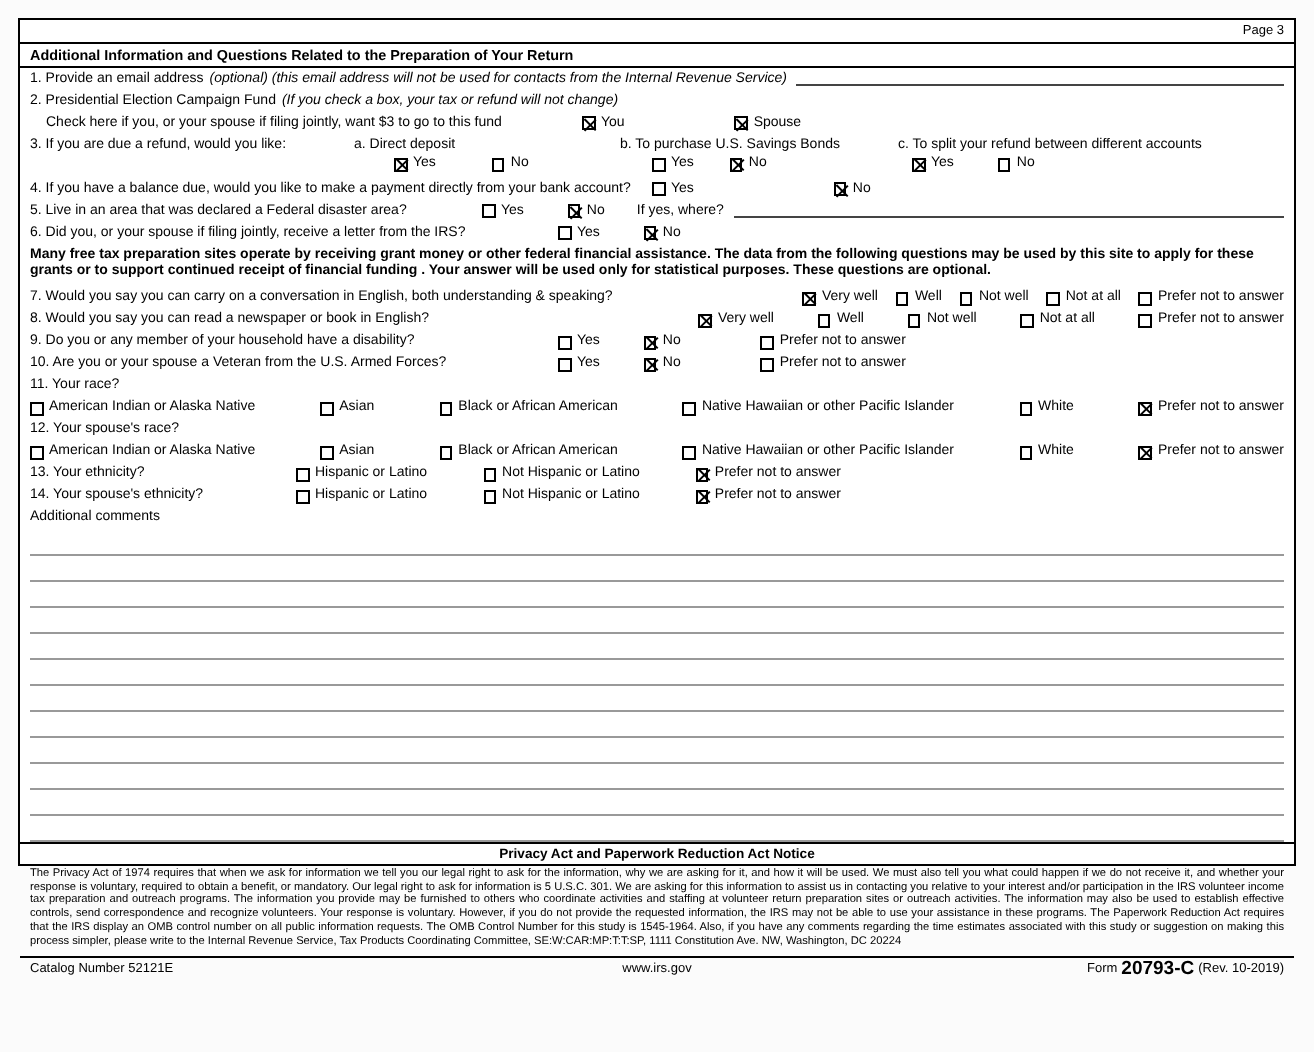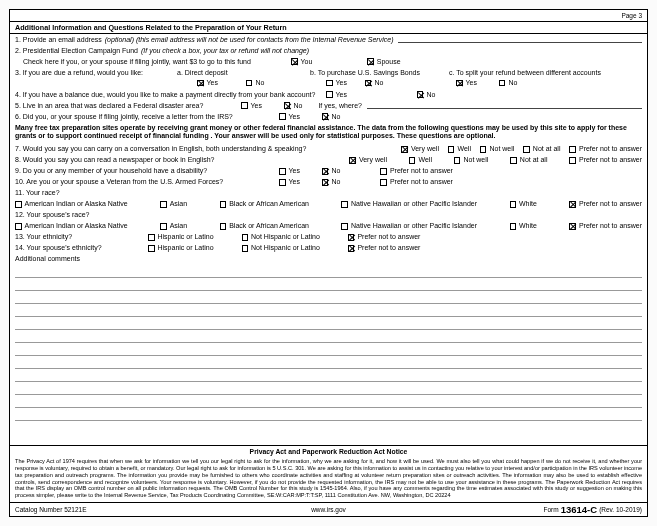--- a/index.html
+++ b/index.html
@@ -1,18 +1,18 @@
 <!DOCTYPE html>
 <html><head>
 <meta charset="utf-8">
 <style>
   * { margin:0; padding:0; box-sizing:border-box; }
   html,body { width:657px; height:526px; overflow:hidden; background:#fbfbfb;
               font-family:"Liberation Sans","DejaVu Sans",sans-serif; color:#000; }
-  .page { position:absolute; left:9px; top:9px; width:639px; height:508px;
+  .page { position:absolute; left:9px; top:9px; width:639px; height:424px;
           border:1.2px solid #000; background:#fff; display:flex; flex-direction:column;
           font-size:7px; line-height:8px; }
   .row { display:flex; align-items:center; min-height:11px; padding:0 5px;
          white-space:nowrap; overflow:hidden; flex:none; }
   .b { font-weight:bold; }
   .it { font-style:italic; margin-left:3px; }
   .page3-row { justify-content:flex-end; border-bottom:1px solid #000; min-height:12px; font-size:6.5px; }
   .title-row { border-bottom:1px solid #000; min-height:12px; font-size:7.2px; }
   .blank { border-bottom:0.9px solid #444; height:8px; align-self:flex-end; margin-bottom:2px; }
   .grow { flex:1; margin-left:5px; min-width:20px; }
@@ -396,18 +396,18 @@
   <div class="privacy">
     <div class="privacy-title">Privacy Act and Paperwork Reduction Act Notice</div>
     <div class="privacy-body">The Privacy Act of 1974 requires that when we ask for information we tell you our legal right to ask for the information, why we are asking for it, and how it will be used. We must also tell you what could happen if we do not receive it, and whether your response is voluntary, required to obtain a benefit, or mandatory. Our legal right to ask for information is 5 U.S.C. 301. We are asking for this information to assist us in contacting you relative to your interest and/or participation in the IRS volunteer income tax preparation and outreach programs. The information you provide may be furnished to others who coordinate activities and staffing at volunteer return preparation sites or outreach activities. The information may also be used to establish effective controls, send correspondence and recognize volunteers. Your response is voluntary. However, if you do not provide the requested information, the IRS may not be able to use your assistance in these programs. The Paperwork Reduction Act requires that the IRS display an OMB control number on all public information requests. The OMB Control Number for this study is 1545-1964. Also, if you have any comments regarding the time estimates associated with this study or suggestion on making this process simpler, please write to the Internal Revenue Service, Tax Products Coordinating Committee, SE:W:CAR:MP:T:T:SP, 1111 Constitution Ave. NW, Washington, DC 20224</div>
   </div>
 
   <div class="footer">
     <span>Catalog Number 52121E</span>
     <span class="center">www.irs.gov</span>
     <span class="formno">
       <span>Form</span>
-      <span class="formnum">13614-C</span>
+      <span class="formnum">20793-C</span>
       <span>(Rev. 10-2019)</span>
     </span>
   </div>
 
 </div>
 
 </body></html>

